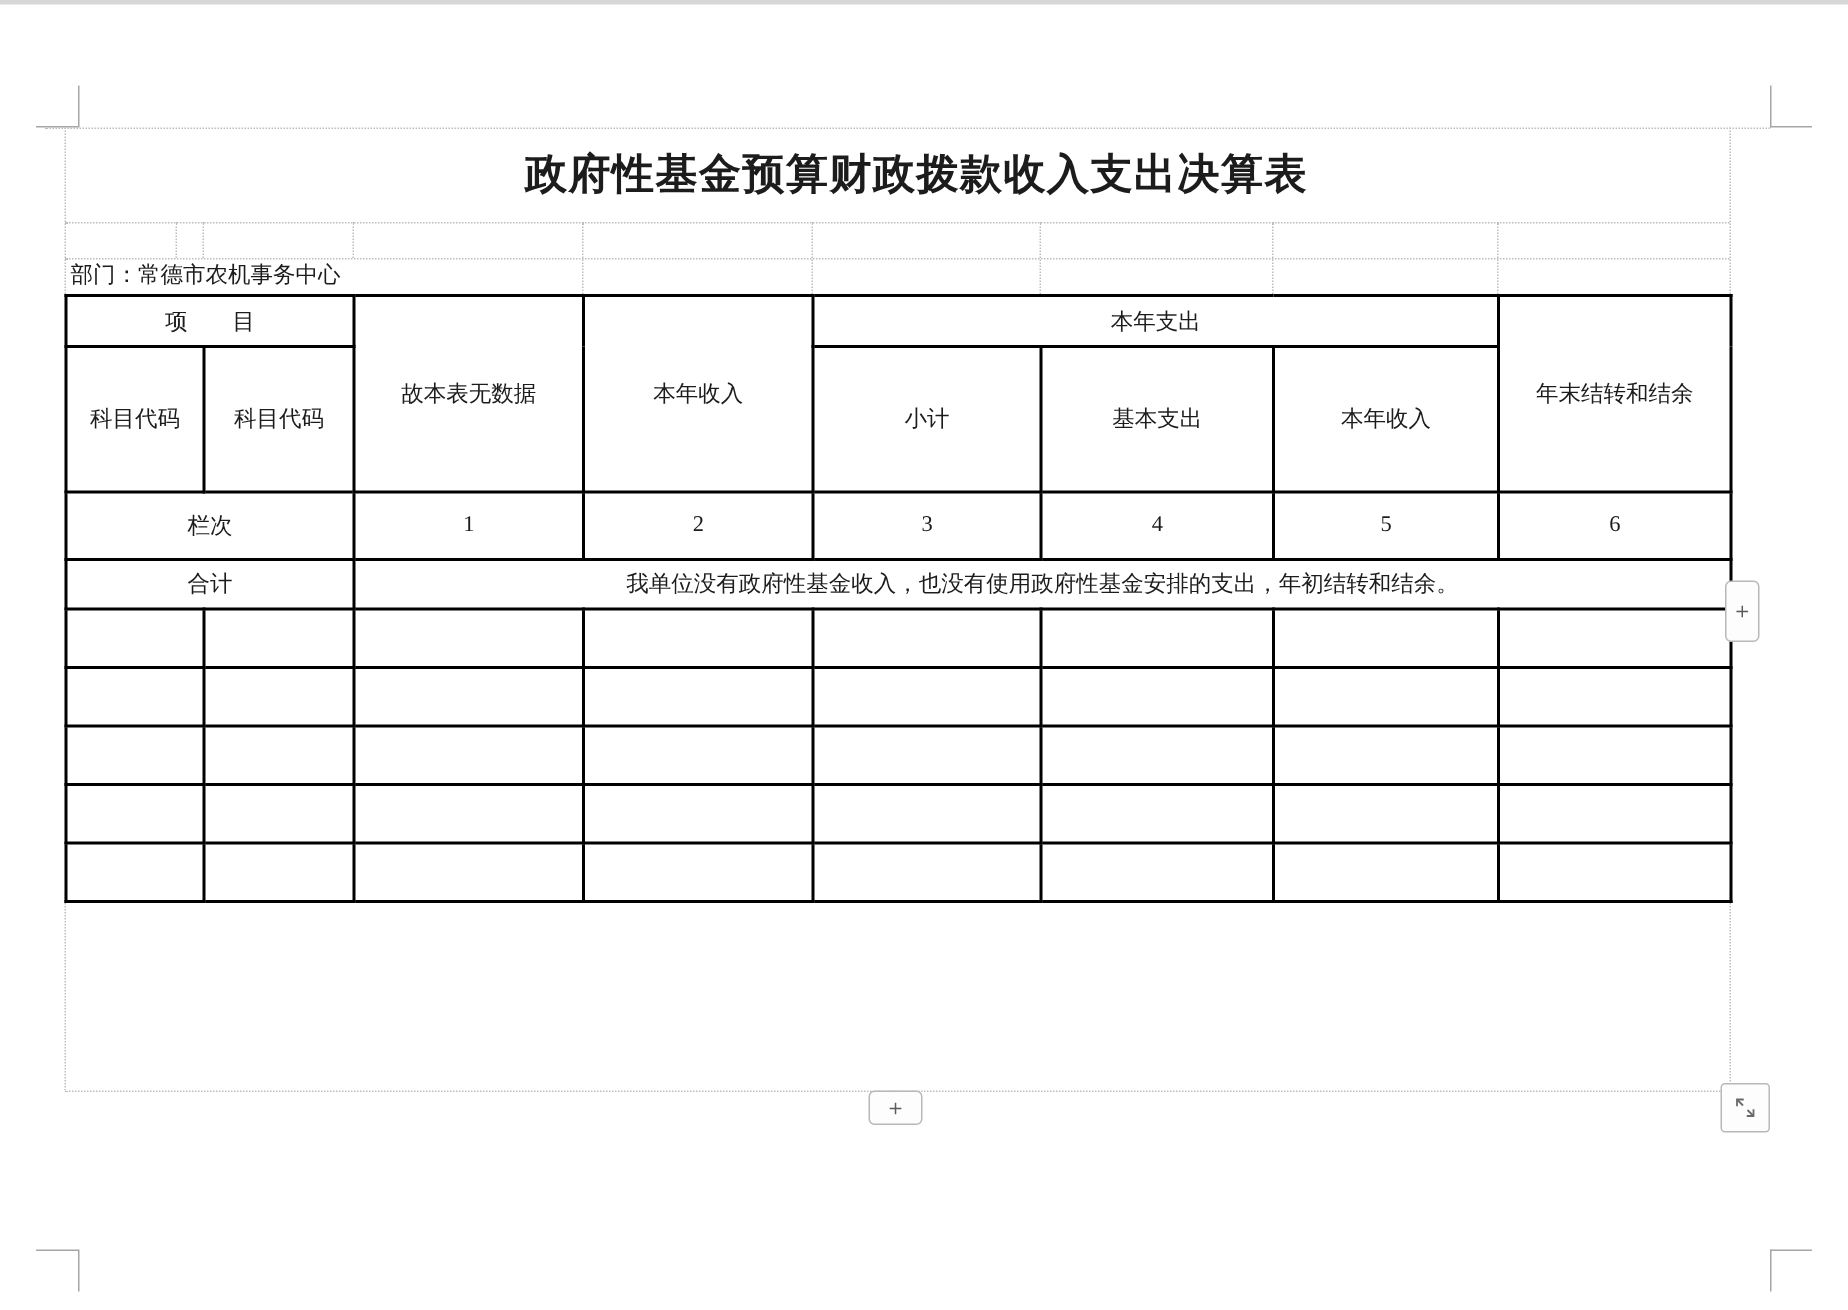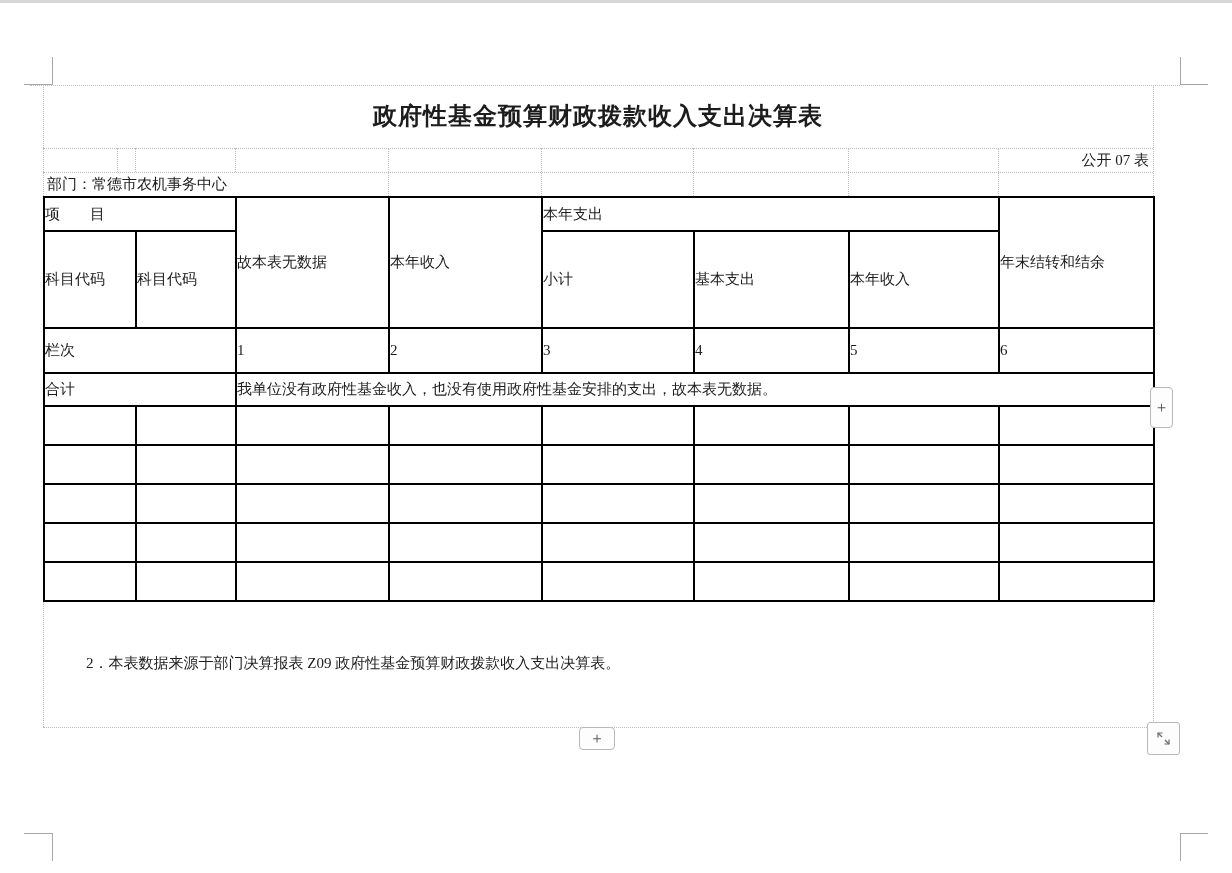--- a/index.html
+++ b/index.html
@@ -15,27 +15,27 @@
   .mark.h{width:28px;height:1px;}
   
   .dot-h{height:0;border-top:1px dotted #bdbdbd;}
   .dot-v{width:0;border-left:1px dotted #bdbdbd;}
   
   .form-no{left:43px;top:149px;width:1106px;height:22px;line-height:22px;
     text-align:right;font-size:15px;}
   .dept{left:47px;top:173px;height:22px;line-height:22px;font-size:15px;}
   .unit{left:43px;top:173px;width:1106px;height:22px;line-height:22px;
     text-align:right;font-size:15px;}
-  .doc-title{left:43px;top:88px;width:1110px;height:56px;display:flex;
-    align-items:center;justify-content:center;font-size:24px;font-weight:bold;
+  .doc-title{left:56px;top:88px;width:1110px;height:56px;display:flex;
+    align-items:center;justify-content:center;font-size:28px;font-weight:bold;
     letter-spacing:1px;}
   
   table.main{position:absolute;left:43px;top:196px;border-collapse:collapse;
     table-layout:fixed;width:1110px;}
-  table.main td{border:2px solid #000;vertical-align:middle;
+  table.main td{border:2px solid #000;text-align:center;vertical-align:middle;
     font-size:15px;padding:0;overflow:hidden;}
   tr.r1{height:34px;} tr.r2{height:97px;} tr.r3{height:45px;} tr.r4{height:33px;}
   tbody.empties tr{height:39px;}
   
   .note-line{font-size:15px;height:20px;line-height:20px;white-space:nowrap;}
   
   .handle{position:absolute;background:#fdfdfd;border:1px solid #b8b8b8;
     border-radius:4px;display:flex;align-items:center;justify-content:center;
     color:#5a5a5a;font-family:"Liberation Sans","DejaVu Sans",sans-serif;
     font-size:15px;z-index:6;box-sizing:border-box;}
@@ -70,21 +70,20 @@
   <div class="abs dot-v" style="left:117px;top:148px;height:24px;"></div>
   <div class="abs dot-v" style="left:135px;top:148px;height:24px;"></div>
   <div class="abs dot-v" style="left:235px;top:148px;height:24px;"></div>
   <div class="abs dot-v" style="left:388px;top:148px;height:48px;"></div>
   <div class="abs dot-v" style="left:541px;top:148px;height:48px;"></div>
   <div class="abs dot-v" style="left:693px;top:148px;height:48px;"></div>
   <div class="abs dot-v" style="left:848px;top:148px;height:48px;"></div>
   <div class="abs dot-v" style="left:998px;top:148px;height:48px;"></div>
 
   <div class="abs doc-title">政府性基金预算财政拨款收入支出决算表</div>
-  <div class="abs form-no">公开 07 表</div>
   <div class="abs dept">部门：常德市农机事务中心</div>
 
   <table class="main">
     <colgroup>
       <col style="width:92px">
         <col style="width:100px">
         <col style="width:153px">
       <col style="width:153px">
         <col style="width:152px">
         <col style="width:155px">
@@ -110,21 +109,21 @@
         <td colspan="2">栏次</td>
         <td>1</td>
         <td>2</td>
         <td>3</td>
         <td>4</td>
         <td>5</td>
         <td>6</td>
       </tr>
       <tr class="r4">
         <td colspan="2">合计</td>
-        <td colspan="6">我单位没有政府性基金收入，也没有使用政府性基金安排的支出，故本表无数据。</td>
+        <td colspan="6">我单位没有政府性基金收入，也没有使用政府性基金安排的支出，年初结转和结余。</td>
       </tr>
     </tbody>
     <tbody class="empties">
         <tr>
           <td></td>
           <td></td>
           <td></td>
           <td></td>
           <td></td>
           <td></td>
@@ -167,21 +166,20 @@
           <td></td>
           <td></td>
           <td></td>
           <td></td>
           <td></td>
           <td></td>
         </tr>
       </tbody>
   </table>
 
-  <div class="abs note-line" style="left:86px;top:653px;">2．本表数据来源于部门决算报表 Z09 政府性基金预算财政拨款收入支出决算表。</div>
 
   <div class="handle add-col">
     <span>＋</span>
   </div>
   <div class="handle add-row">
     <span>＋</span>
   </div>
   <div class="handle resize">
     <span style="display:flex;">
       <svg width="19" height="19" viewBox="0 0 19 19">

